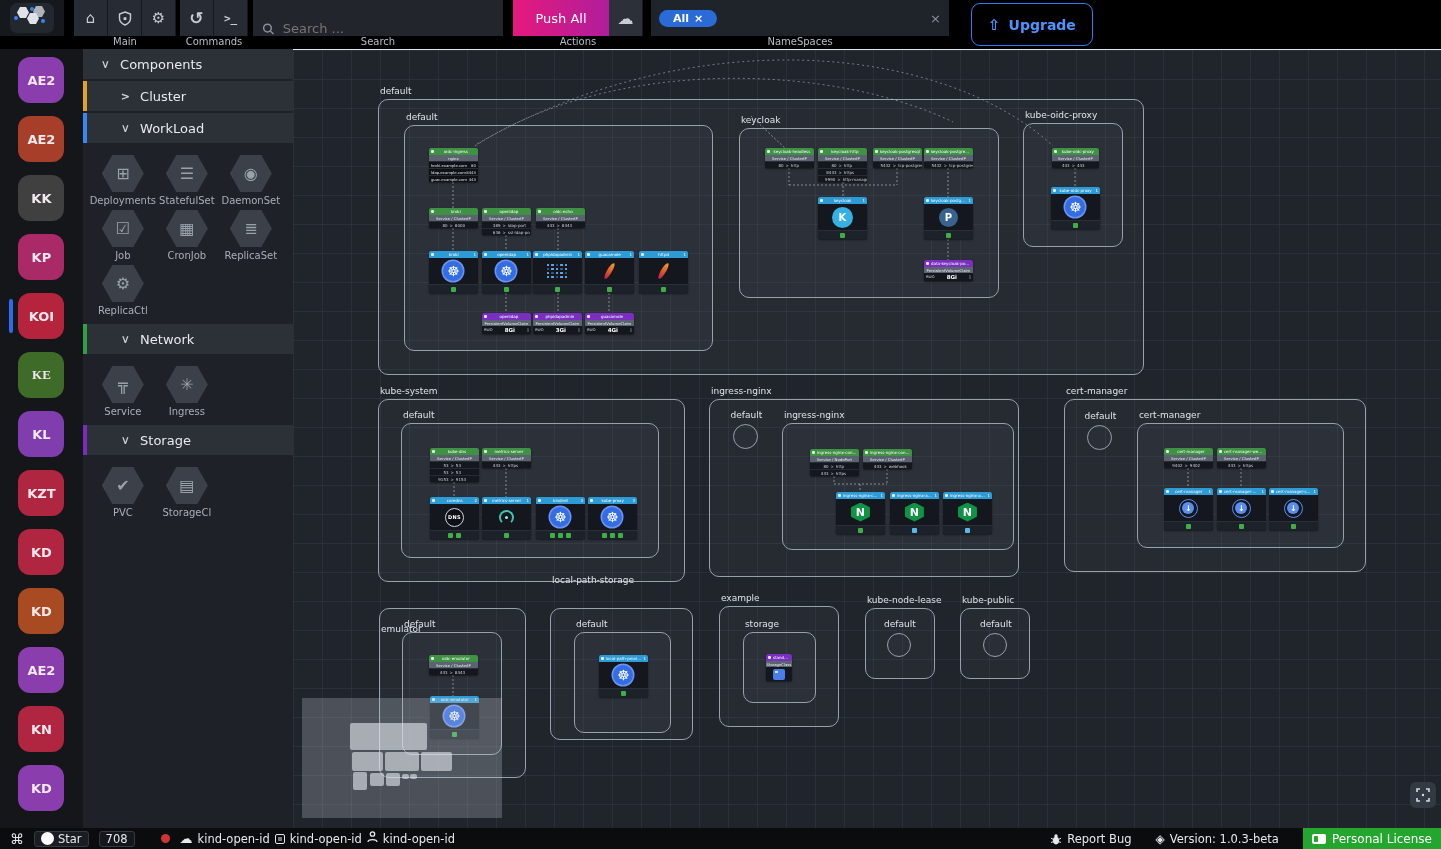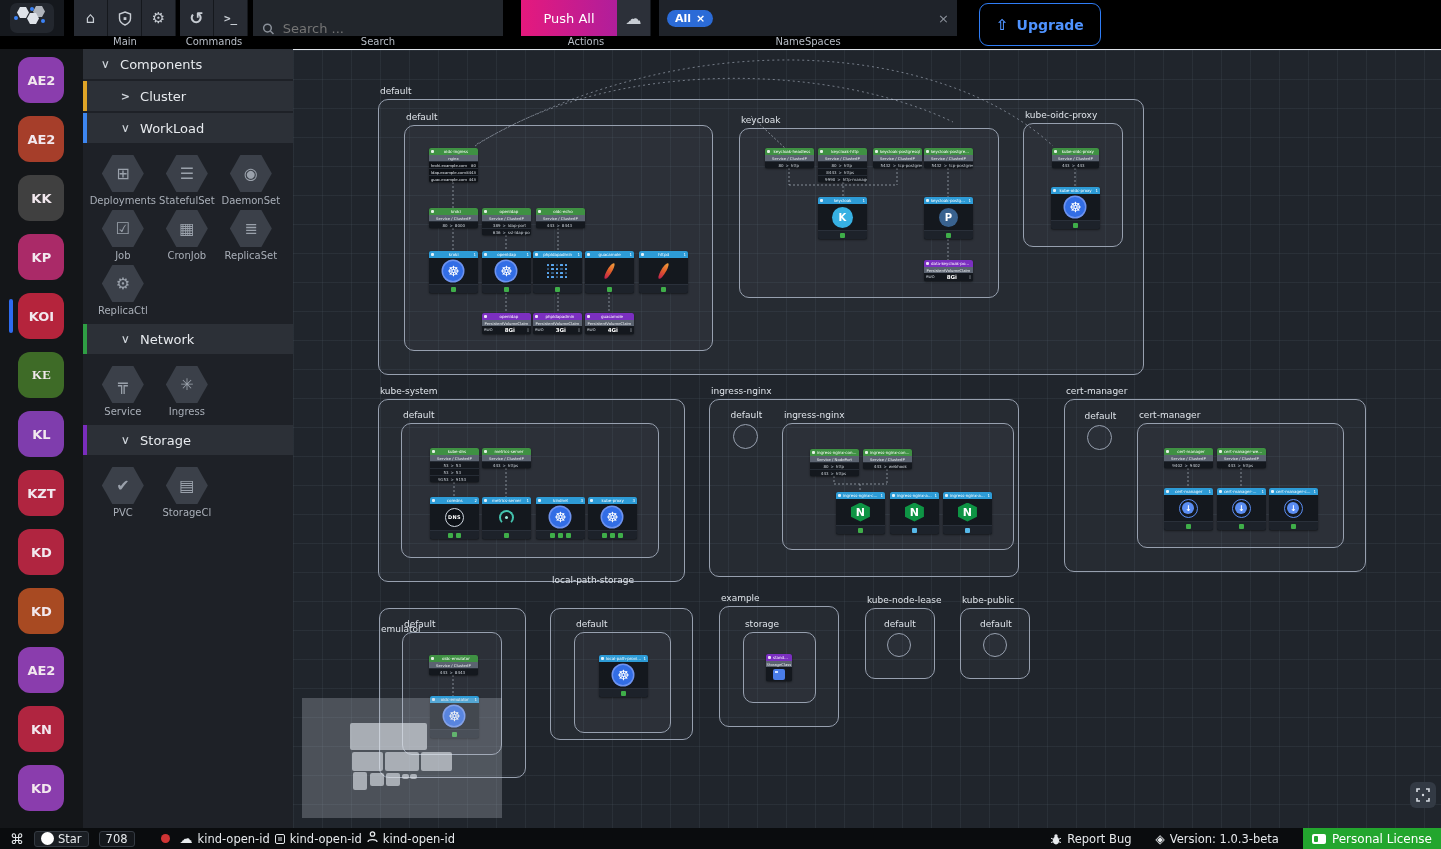--- a/index.html
+++ b/index.html
@@ -14,21 +14,21 @@
   .hexlet{position:absolute;width:12px;height:11px;background:#dfe3e9;clip-path:polygon(25% 0,75% 0,100% 50%,75% 100%,25% 100%,0 50%)}
   .bluedot{position:absolute;width:4px;height:4px;border-radius:50%;background:#3b82f6}
   .tab{display:flex;align-items:center;padding:0 15px;background:#262a31;color:#9aa0a8;font-size:13px;border-right:1px solid #15181d;position:relative;cursor:pointer}
   .tab.active{background:#15181d;color:#fff}
   .tab.active::after{content:"";position:absolute;left:0;right:0;bottom:0;height:3px;background:#2e6bf0}
   .icon-box{width:34px;display:flex;align-items:center;justify-content:center;background:#272b33;border-right:1px solid #15181d;color:#c7ccd3;font-size:15px;cursor:pointer}
   .search-box{width:250px;display:flex;align-items:flex-end;gap:8px;background:#22262c;padding:0 9px}
   .search-box input{background:transparent;border:none;outline:none;color:#8b919a;font-size:13px;width:100%;font-family:inherit}
   .push-btn{display:flex;align-items:center;justify-content:center;width:96px;background:linear-gradient(90deg,#e5197d,#b01e9b);color:#fff;font-size:13px;cursor:pointer}
   .ns-box{width:298px;background:#1f232a;display:flex;align-items:center;padding:0 8px;gap:6px}
-  .chip{display:flex;align-items:center;gap:5px;background:#2b6bd7;color:#fff;font-size:11px;font-weight:bold;border-radius:9px;padding:2px 8px;cursor:pointer}
+  .chip{display:flex;align-items:center;gap:5px;background:#2b6bd7;color:#fff;font-size:11px;font-weight:bold;border-radius:9px;padding:2px 14px;cursor:pointer}
   .ns-clear{margin-left:auto;color:#8b919a;font-size:13px;cursor:pointer}
   .upgrade-btn{display:flex;align-items:center;gap:8px;border:1.5px solid #2f7df6;border-radius:9px;color:#4f93ff;font-size:14px;font-weight:bold;padding:0 16px;margin:3px 0 3px 22px;cursor:pointer;background:transparent}
   
   .shell{display:flex;height:779px}
   .rail{width:84px;background:#141619;display:flex;flex-direction:column;align-items:center;padding-top:8px;gap:13px;position:relative}
   .badge{width:46px;height:46px;border-radius:12px;display:flex;align-items:center;justify-content:center;color:#f2e8ee;font-size:13px;font-weight:bold;cursor:pointer;position:relative;flex:0 0 auto}
   .badge .abar{position:absolute;left:-9px;top:6px;bottom:6px;width:4px;border-radius:2px;background:#2e6bf0}
   
   .panel{width:213px;background:#1e2127;display:flex;flex-direction:column;gap:2px;overflow:hidden}
   .prow{position:relative;background:#2c3037;height:30px;display:flex;align-items:center;gap:10px;color:#e7eaee;font-size:13px;flex:0 0 auto;cursor:pointer}
@@ -144,21 +144,21 @@
   <div class="tbg" style="margin-left:5px">
     <div class="tbc search-box">
       <svg width="14" height="14" viewBox="0 0 14 14">
           <circle cx="6" cy="6" r="4.2" fill="none" stroke="#8b919a" stroke-width="1.6"></circle>
           <line x1="9.2" y1="9.2" x2="12.6" y2="12.6" stroke="#8b919a" stroke-width="1.6"></line>
         </svg>
       <input placeholder="Search ..." style="">
     </div>
     <div class="tbl">Search</div>
   </div>
-  <div class="tbg" style="margin-left:18px">
+  <div class="tbg" style="margin-left:10px">
     <div class="tbc">
       <div class="push-btn">
           <span>Push All</span>
         </div>
       <div class="icon-box" style="background:#2c3039">
           <span style="font-size:16px">☁</span>
         </div>
     </div>
     <div class="tbl">Actions</div>
   </div>

